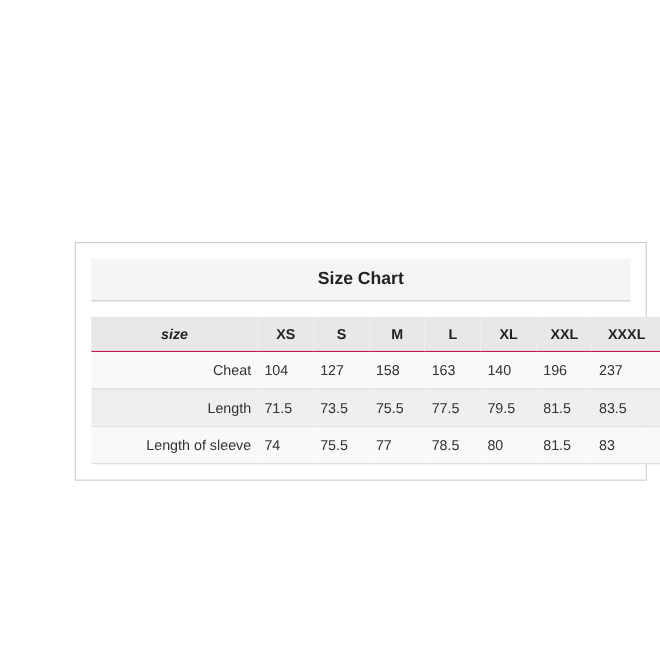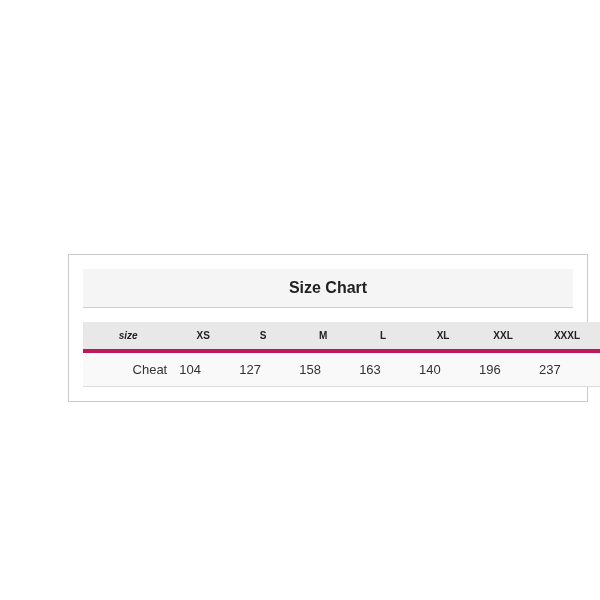--- a/index.html
+++ b/index.html
@@ -40,24 +40,24 @@
       width: 100%;
       border-collapse: collapse;
     }
 
     thead tr {
       background: #e8e8e8;
     }
 
     thead th {
       padding: 8px 6px;
-      font-size: 10px;
+      font-size: 13px;
       font-weight: bold;
       text-align: center;
-      border-bottom: 4px solid #be185d;
+      border-bottom: 1px solid #be185d;
       color: #222222;
     }
 
     thead th:first-child {
       font-style: italic;
     }
 
     tbody tr:nth-child(odd) {
       background: #f9f9f9;
     }
@@ -106,15 +106,35 @@
     <tr>
           <td>Cheat</td>
           <td>104</td>
           <td>127</td>
           <td>158</td>
           <td>163</td>
           <td>140</td>
           <td>196</td>
           <td>237</td>
         </tr>
+        <tr>
+          <td>Length</td>
+          <td>71.5</td>
+          <td>73.5</td>
+          <td>75.5</td>
+          <td>77.5</td>
+          <td>79.5</td>
+          <td>81.5</td>
+          <td>83.5</td>
+        </tr>
+        <tr>
+          <td>Length of sleeve</td>
+          <td>74</td>
+          <td>75.5</td>
+          <td>77</td>
+          <td>78.5</td>
+          <td>80</td>
+          <td>81.5</td>
+          <td>83</td>
+        </tr>
       </tbody>
   </table>
 </div>
 
 </body></html>

